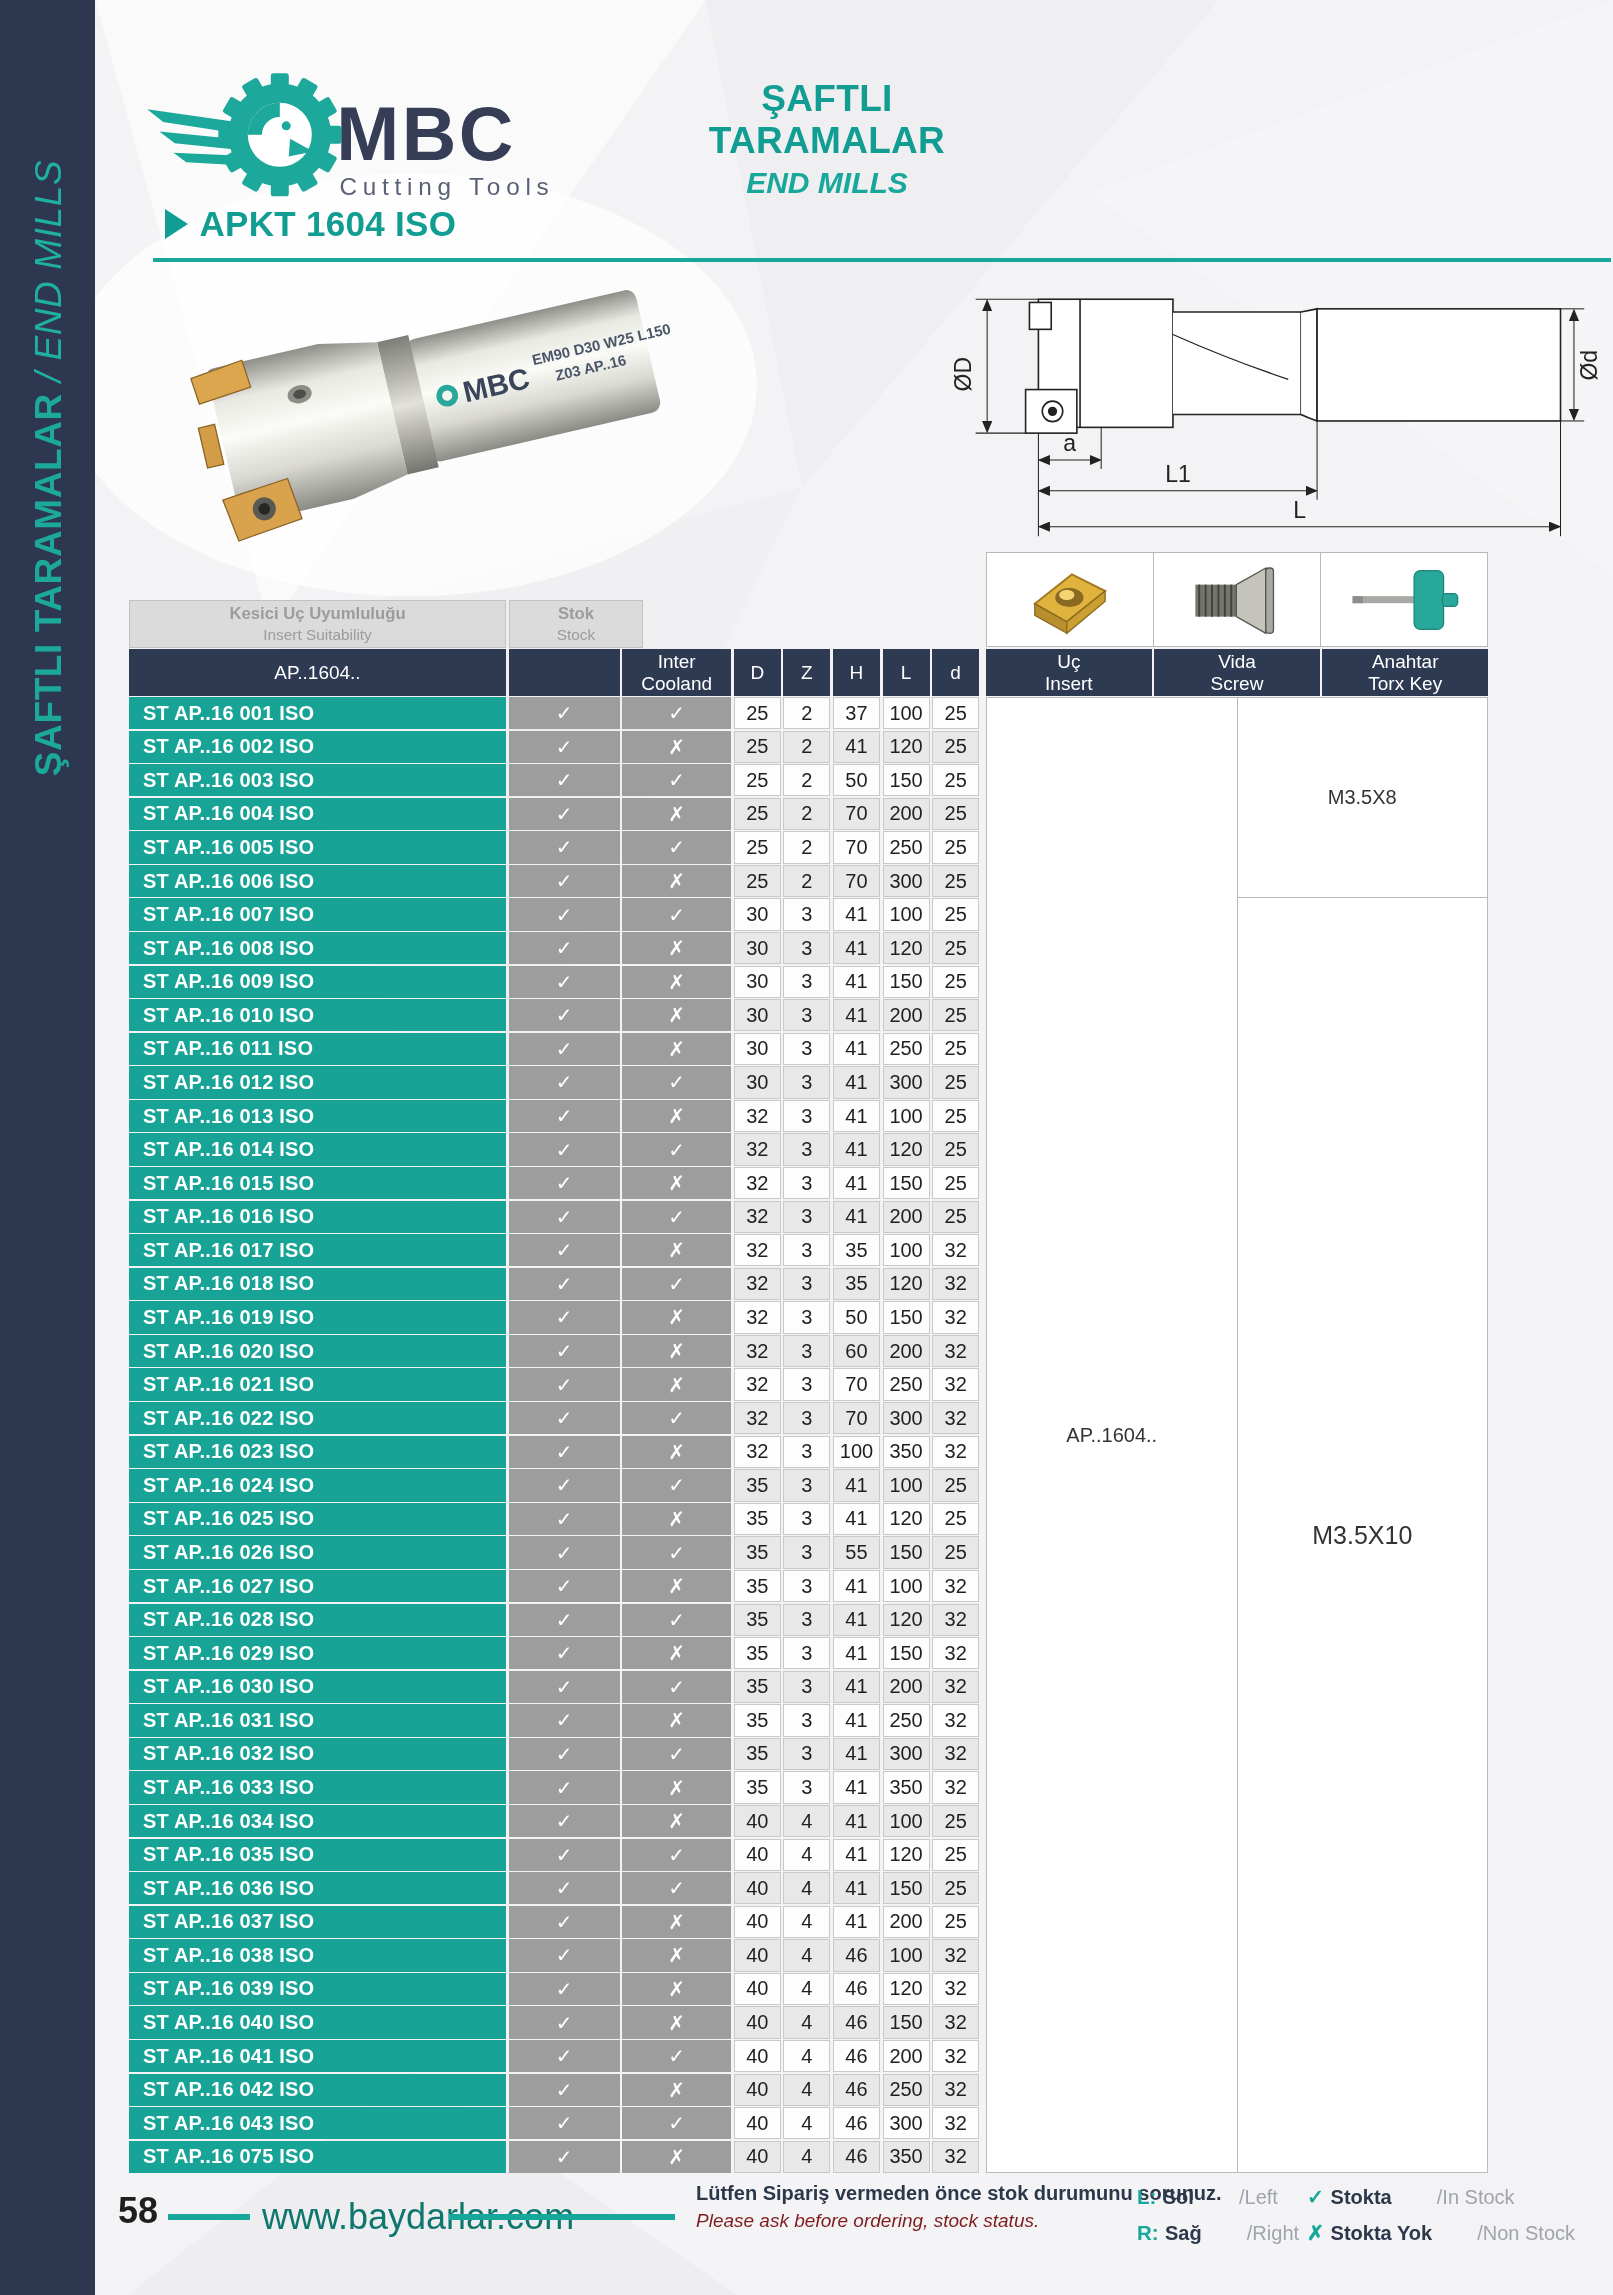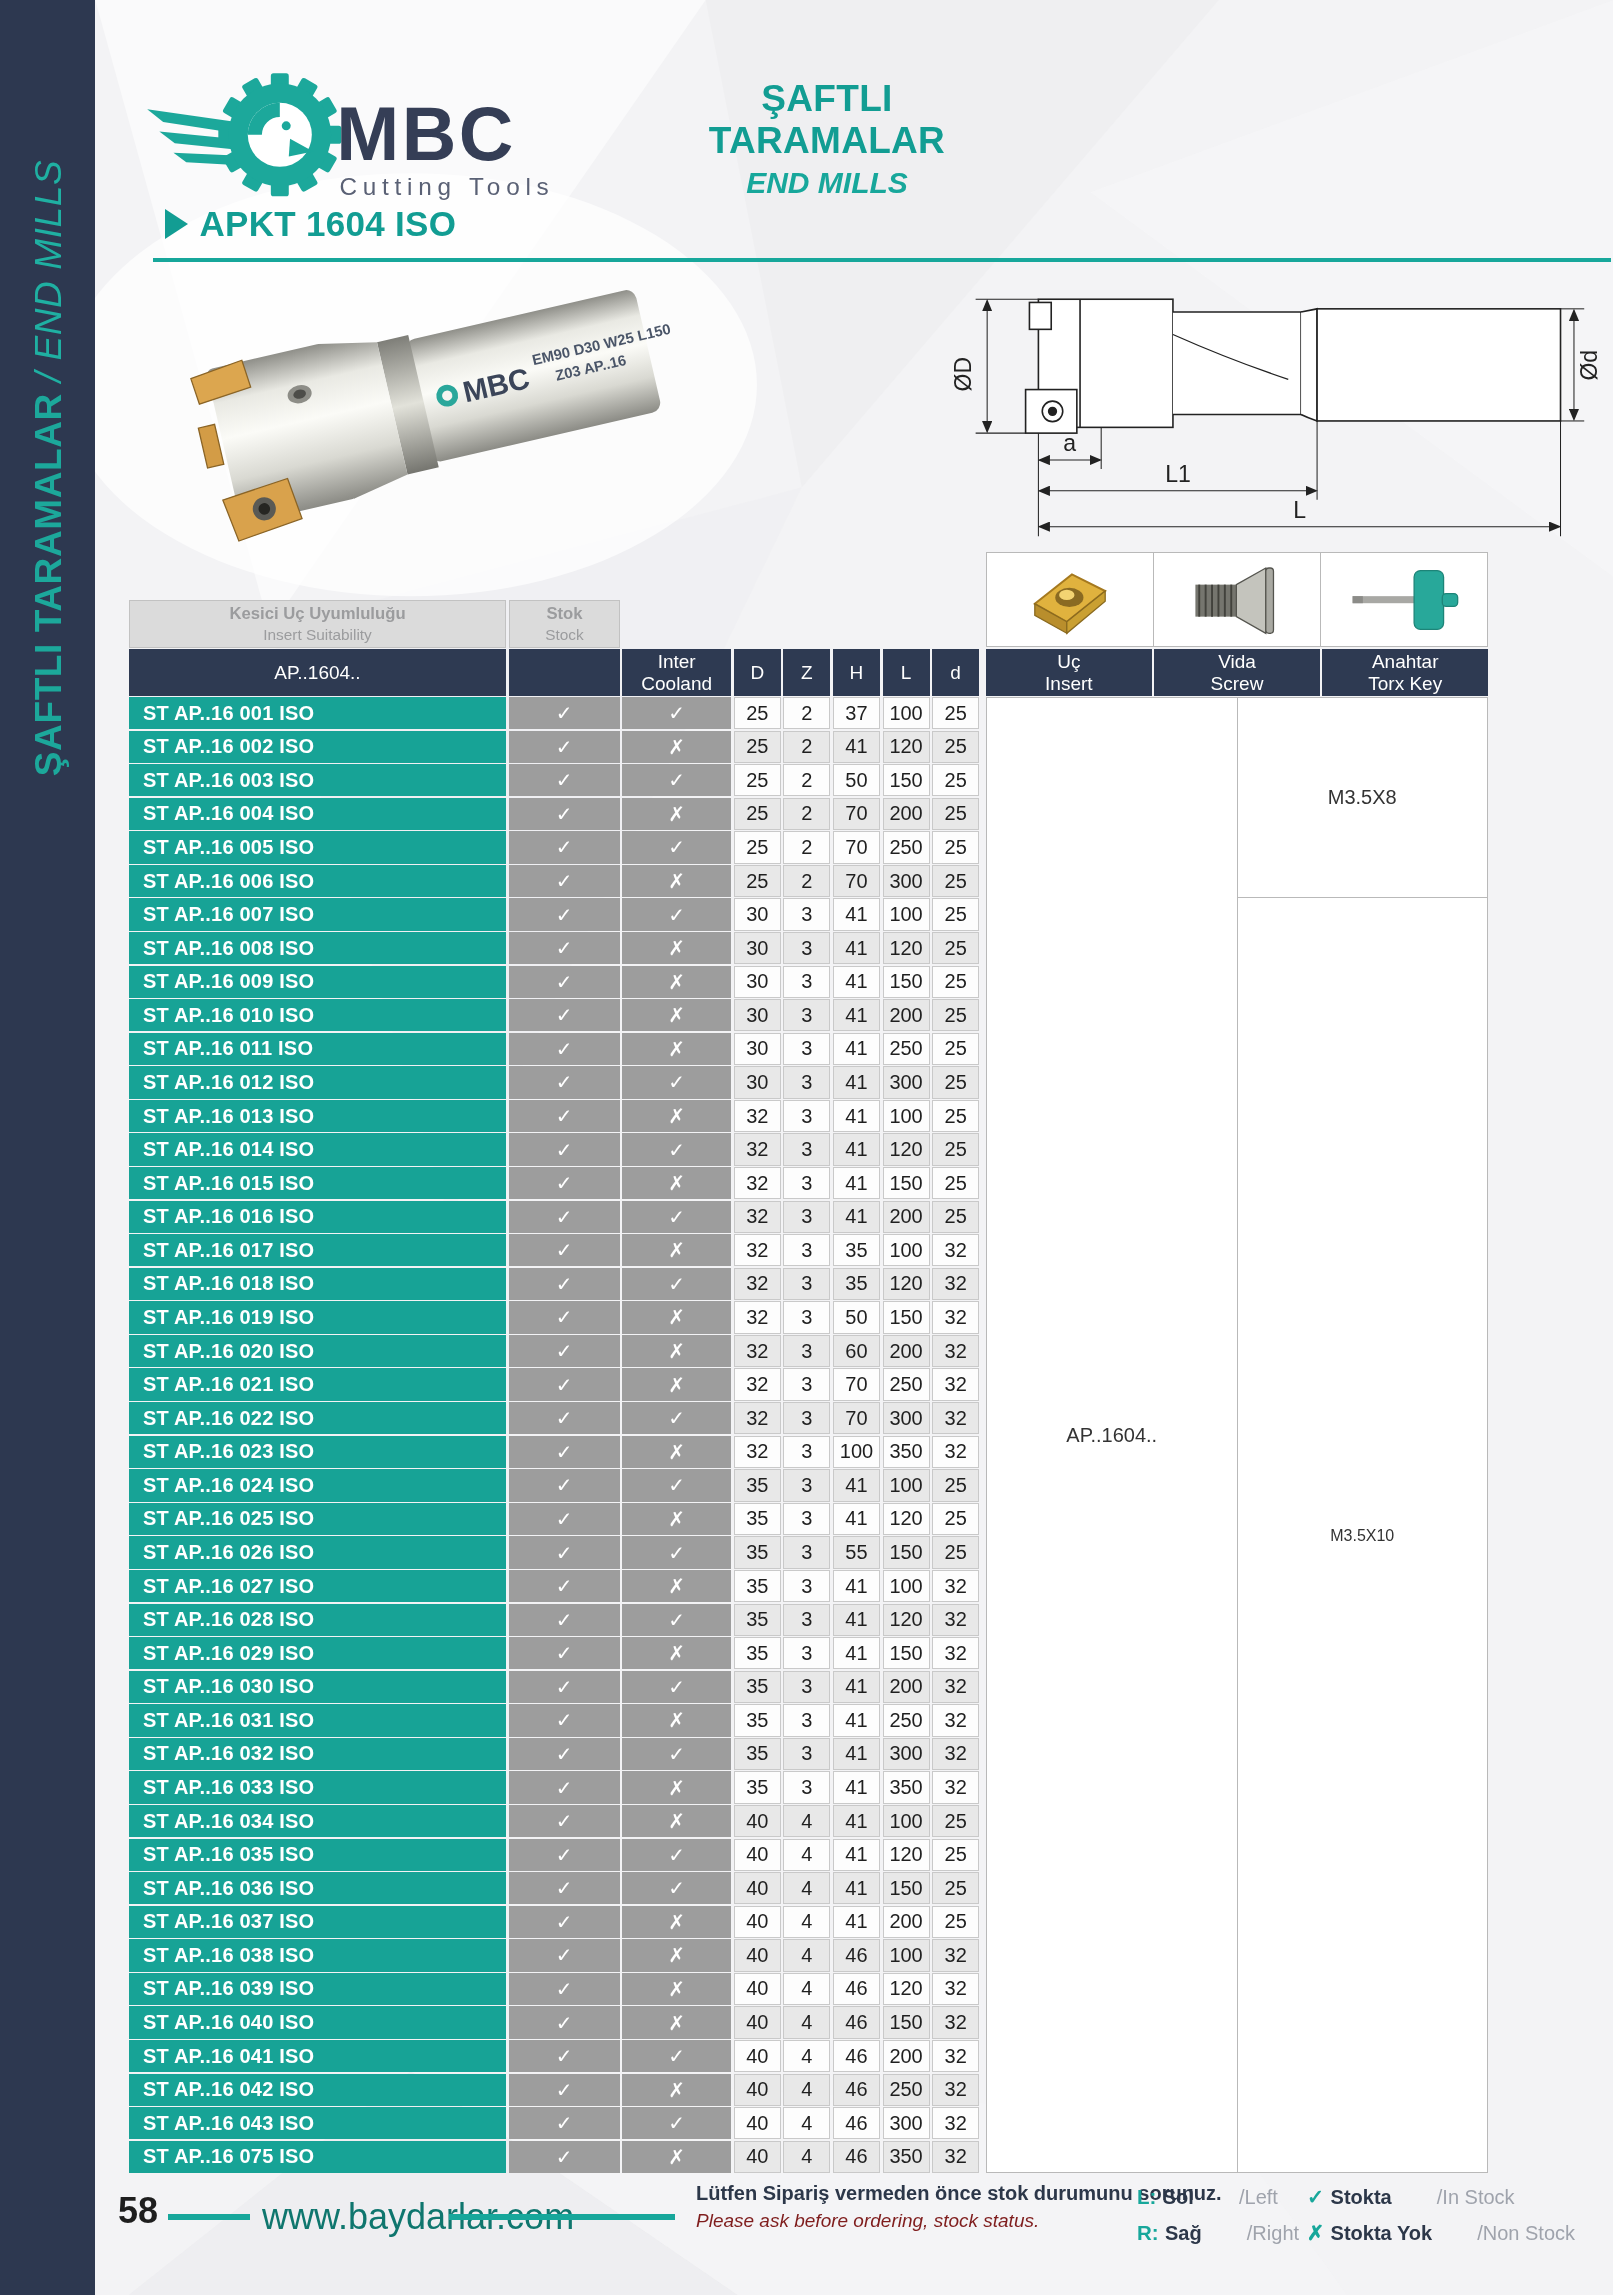--- a/index.html
+++ b/index.html
@@ -32,21 +32,21 @@
   
   .photo{left:144px;top:266px;}
   .drawing{left:942px;top:264px;}
 
   
   .ghead{background:#dbdbdb;border:0.6px solid #c2c2c2;display:flex;flex-direction:column;
          align-items:center;justify-content:center;color:#9b9c9e;box-sizing:border-box;}
   .ghead .l1{font-size:16.7px;font-weight:700;}
   .ghead .l2{font-size:15.4px;margin-top:2.6px;}
   .ghead1{left:129px;top:600px;width:377px;height:48px;}
-  .ghead2{left:509px;top:600px;width:111px;height:48px;}
+  .ghead2{left:509px;top:600px;width:134px;height:48px;}
 
   .navy-grid{left:129px;top:649px;width:852px;height:47px;display:grid;
     grid-template-columns:377px 111px 109px 47px 47px 47px 47px 47px;column-gap:2.6px;}
   .hd{background:#2e3a52;color:#fff;display:flex;flex-direction:column;align-items:center;
       justify-content:center;font-size:19px;line-height:1.12;}
 
   .tbl-grid{left:129px;top:697px;width:852px;height:1476px;display:grid;
     grid-template-columns:377px 111px 109px 47px 47px 47px 47px 47px;column-gap:2.6px;
     grid-template-rows:repeat(44,1fr);row-gap:1.3px;}
   .cell{display:flex;align-items:center;justify-content:center;box-sizing:border-box;}
@@ -65,21 +65,21 @@
   .rhead .hd{flex:1;}
   .rbody{left:986px;top:697px;width:502px;height:1476px;background:#fff;
          border:0.6px solid #b9b9b9;display:flex;box-sizing:border-box;}
   .rcol{flex:1;position:relative;}
   .rcol + .rcol{border-left:0.6px solid #b9b9b9;}
   .rval{position:absolute;left:0;right:0;text-align:center;font-size:20px;color:#333;}
   .vmid{top:50%;transform:translateY(-50%);}
   .vida-top{position:absolute;left:0;right:0;top:0;height:199px;border-bottom:1.3px solid #b9b9b9;
             display:flex;align-items:center;justify-content:center;font-size:20px;color:#333;}
   .vida-bottom{position:absolute;left:0;right:0;top:201px;bottom:0;display:flex;
-               align-items:center;justify-content:center;font-size:16px;color:#333;}
+               align-items:center;justify-content:center;font-size:25px;color:#333;}
 
   
   .pagenum{left:118px;top:2190px;font-size:36px;font-weight:700;color:#1e1e1e;}
   .fline1{left:168px;top:2214px;width:82px;height:6.4px;background:#17a79b;}
   .website{left:262px;top:2196px;font-size:36px;color:#0f766e;}
   .fline2{left:449px;top:2214px;width:226px;height:6.4px;background:#17a79b;}
   .note{left:696px;top:2182px;}
   .note-tr{font-size:20px;font-weight:700;color:#2c3749;}
   .note-en{font-size:19px;font-style:italic;color:#7f1d1d;margin-top:5.1px;}
   .legend{left:1137px;top:2185px;display:grid;grid-template-columns:170px 308px;

